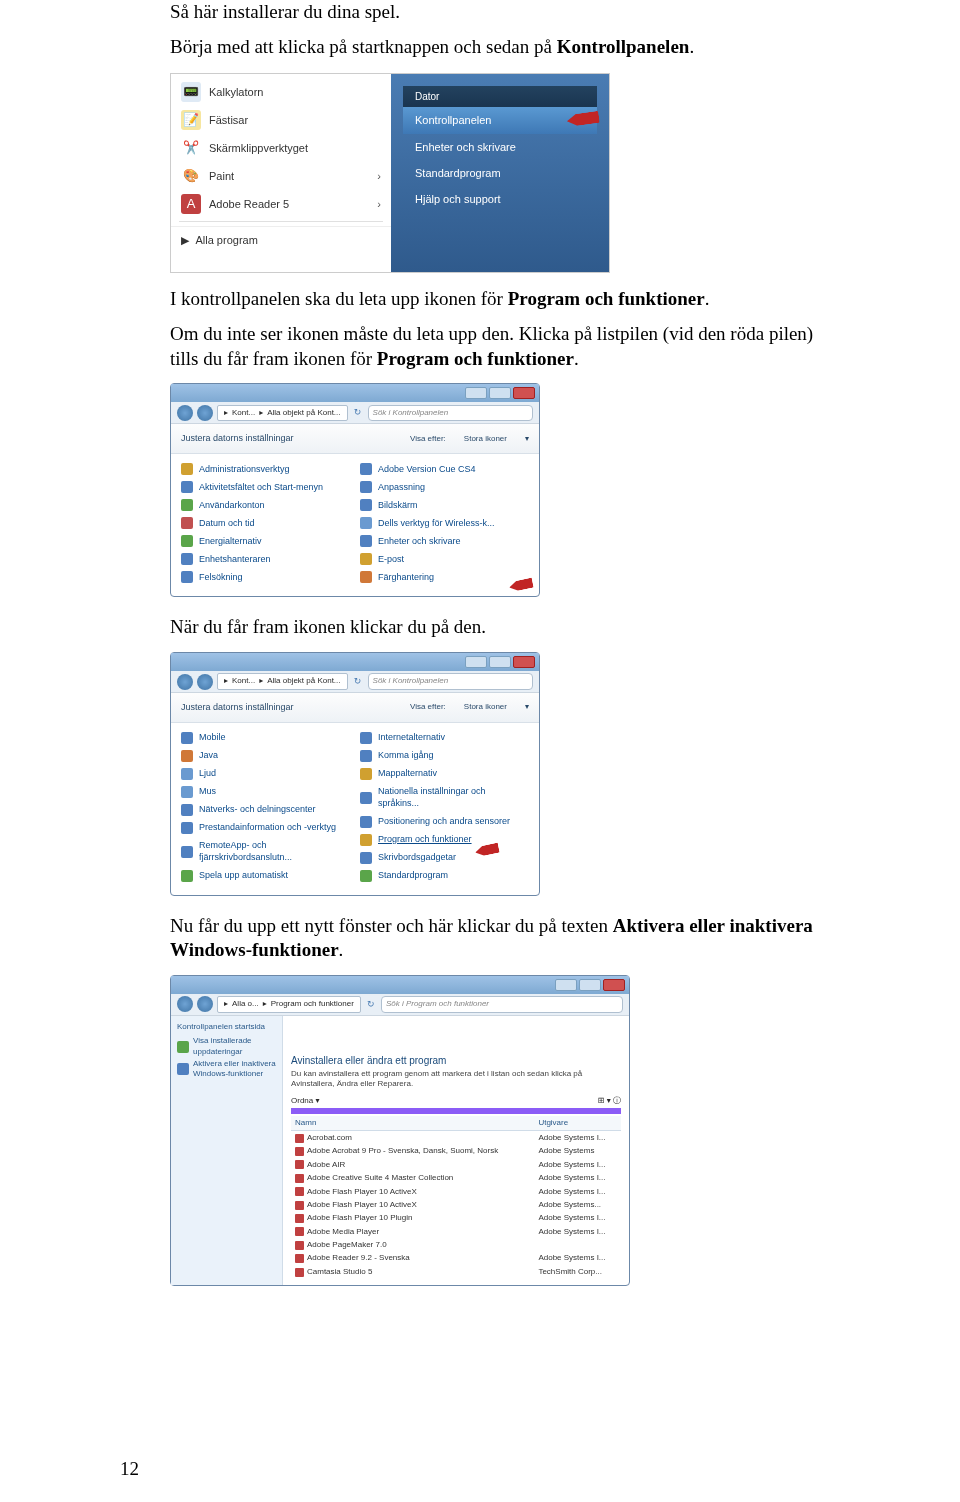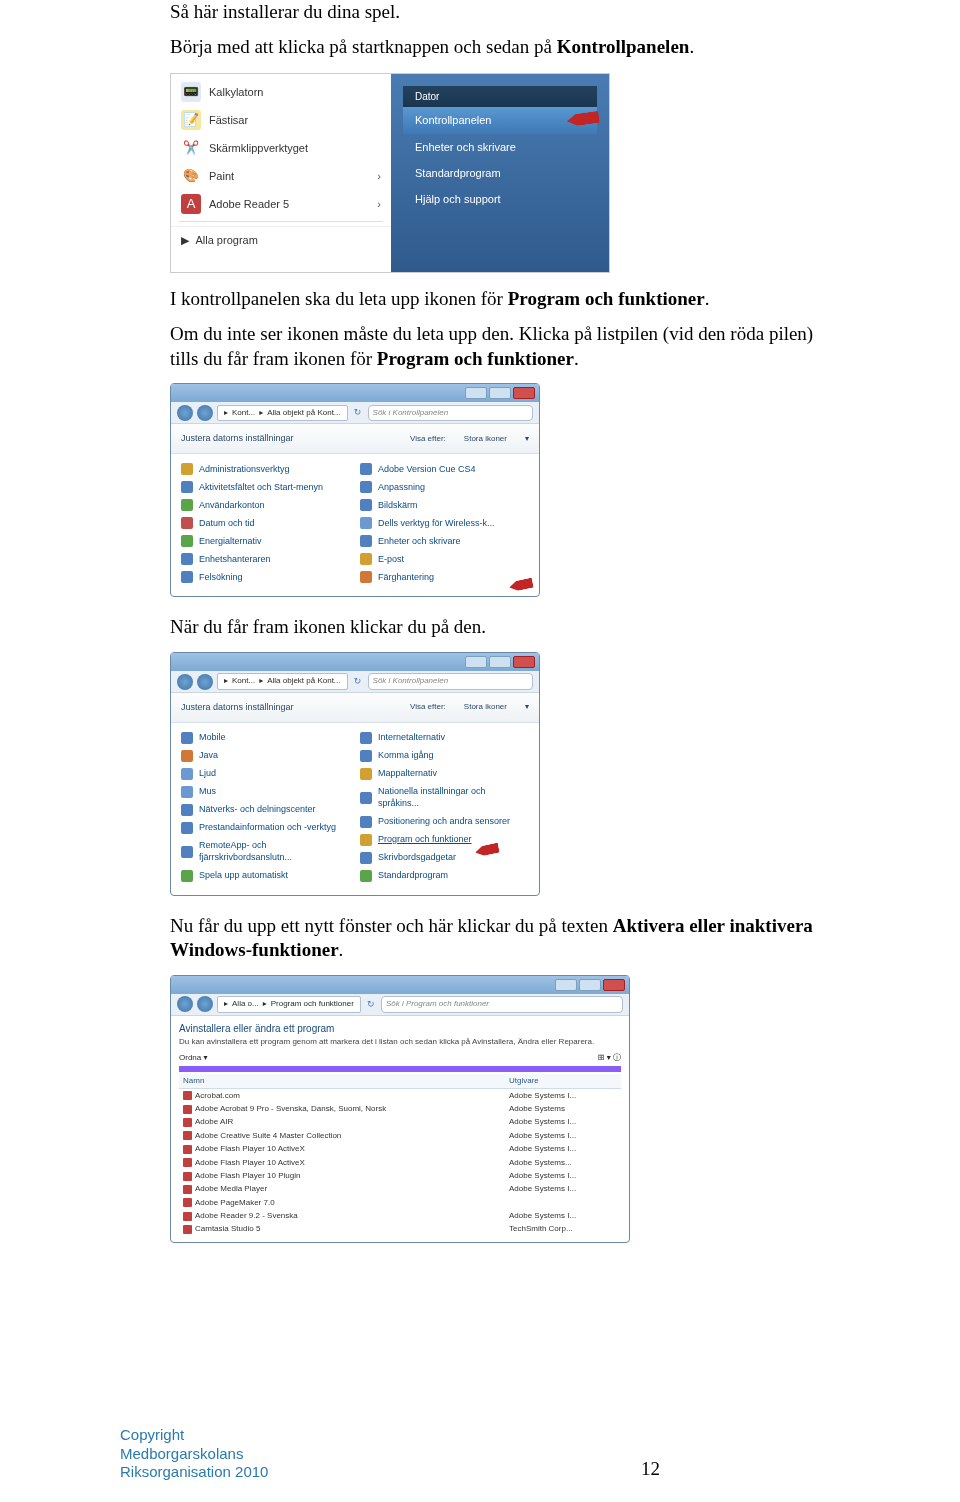--- a/index.html
+++ b/index.html
@@ -101,21 +101,21 @@
   .ci.o{background:#d07838;}
   .smallarrow{position:absolute;right:6px;bottom:6px;width:24px;height:10px;background:#c12525;clip-path:polygon(100% 0,100% 100%,35% 100%,0 50%,35% 0);transform:rotate(-12deg);}
   .smallarrow.mid{bottom:40px;right:40px;}
 
   
   .win3 { width: 460px; }
   .w3-body{display:flex;font-size:8px;}
   .w3-side{flex:0 0 112px;background:#eaf2fa;padding:6px;border-right:1px solid #d0dce8;}
   .w3-side .sh{color:#2a5a8a;font-size:8px;margin-bottom:4px;}
   .w3-side .slink{color:#2a5a8a;margin:2px 0;display:flex;align-items:center;gap:4px;}
-  .w3-main{flex:1;padding:6px 8px;}
+  .w3-main{flex:1;padding:6px 8px;margin-top:32px;}
   .w3-title{color:#1a4a7a;font-size:10px;margin-bottom:2px;}
   .w3-sub{color:#444;font-size:8px;margin-bottom:4px;}
   .w3-toolbar{display:flex;align-items:center;gap:6px;padding:2px 0;border-bottom:6px solid #8b5cf6;margin-bottom:2px;}
   .w3-table{width:100%;border-collapse:collapse;font-size:8px;}
   .w3-table th{text-align:left;color:#2a5a8a;font-weight:normal;padding:2px 4px;border-bottom:1px solid #d0dce8;background:#f4f8fb;}
   .w3-table td{padding:1.5px 4px;color:#333;white-space:nowrap;}
   .w3-table td:first-child{display:flex;align-items:center;gap:3px;}
   .sq{width:9px;height:9px;background:#c04040;border-radius:1px;}
   .w3-foot{display:flex;align-items:center;gap:6px;padding:4px 6px;border-top:1px solid #d0dce8;background:#f4f8fb;font-size:8px;color:#444;}
   .w3-foot .ico{width:20px;height:20px;background:#d8b060;border-radius:2px;}
@@ -372,20 +372,31 @@
     <div class="tbtn close"></div>
   </div>
   <div class="w-addr">
     <div class="navbtn"></div>
     <div class="navbtn"></div>
     <div class="crumb">▸ <span>Alla o...</span> ▸ <span>Program och funktioner</span></div>
     <div style="flex:0 0 12px;text-align:center;color:#4a7cb3">↻</div>
     <div class="searchbox">Sök i Program och funktioner</div>
   </div>
   <div class="w3-body">
+    <div class="w3-side">
+      <div class="sh">Kontrollpanelen startsida</div>
+      <div class="slink">
+          <span class="ci g"></span>
+          <span>Visa installerade uppdateringar</span>
+        </div>
+      <div class="slink">
+          <span class="ci b"></span>
+          <span>Aktivera eller inaktivera Windows-funktioner</span>
+        </div>
+    </div>
     <div class="w3-main">
       <div class="w3-title">Avinstallera eller ändra ett program</div>
       <div class="w3-sub">Du kan avinstallera ett program genom att markera det i listan och sedan klicka på Avinstallera, Ändra eller Reparera.</div>
       <div class="w3-toolbar">
         <span><span>Ordna</span> ▾</span>
         <span style="margin-left:auto">⊞ ▾ ⓘ</span>
       </div>
       <table class="w3-table">
         <thead>
             <tr>
@@ -438,19 +449,14 @@
               <td><span class="sq"></span>Camtasia Studio 5</td>
               <td>TechSmith Corp...</td>
             </tr>
           </tbody>
       </table>
     </div>
   </div>
 </div>
 
 <div class="footer">
-  <div class="copy">
-    <div>Copyright</div>
-    <div>Medborgarskolans</div>
-    <div>Riksorganisation 2010</div>
-  </div>
   <div class="pageno">12</div>
 </div>
 
 </body></html>

